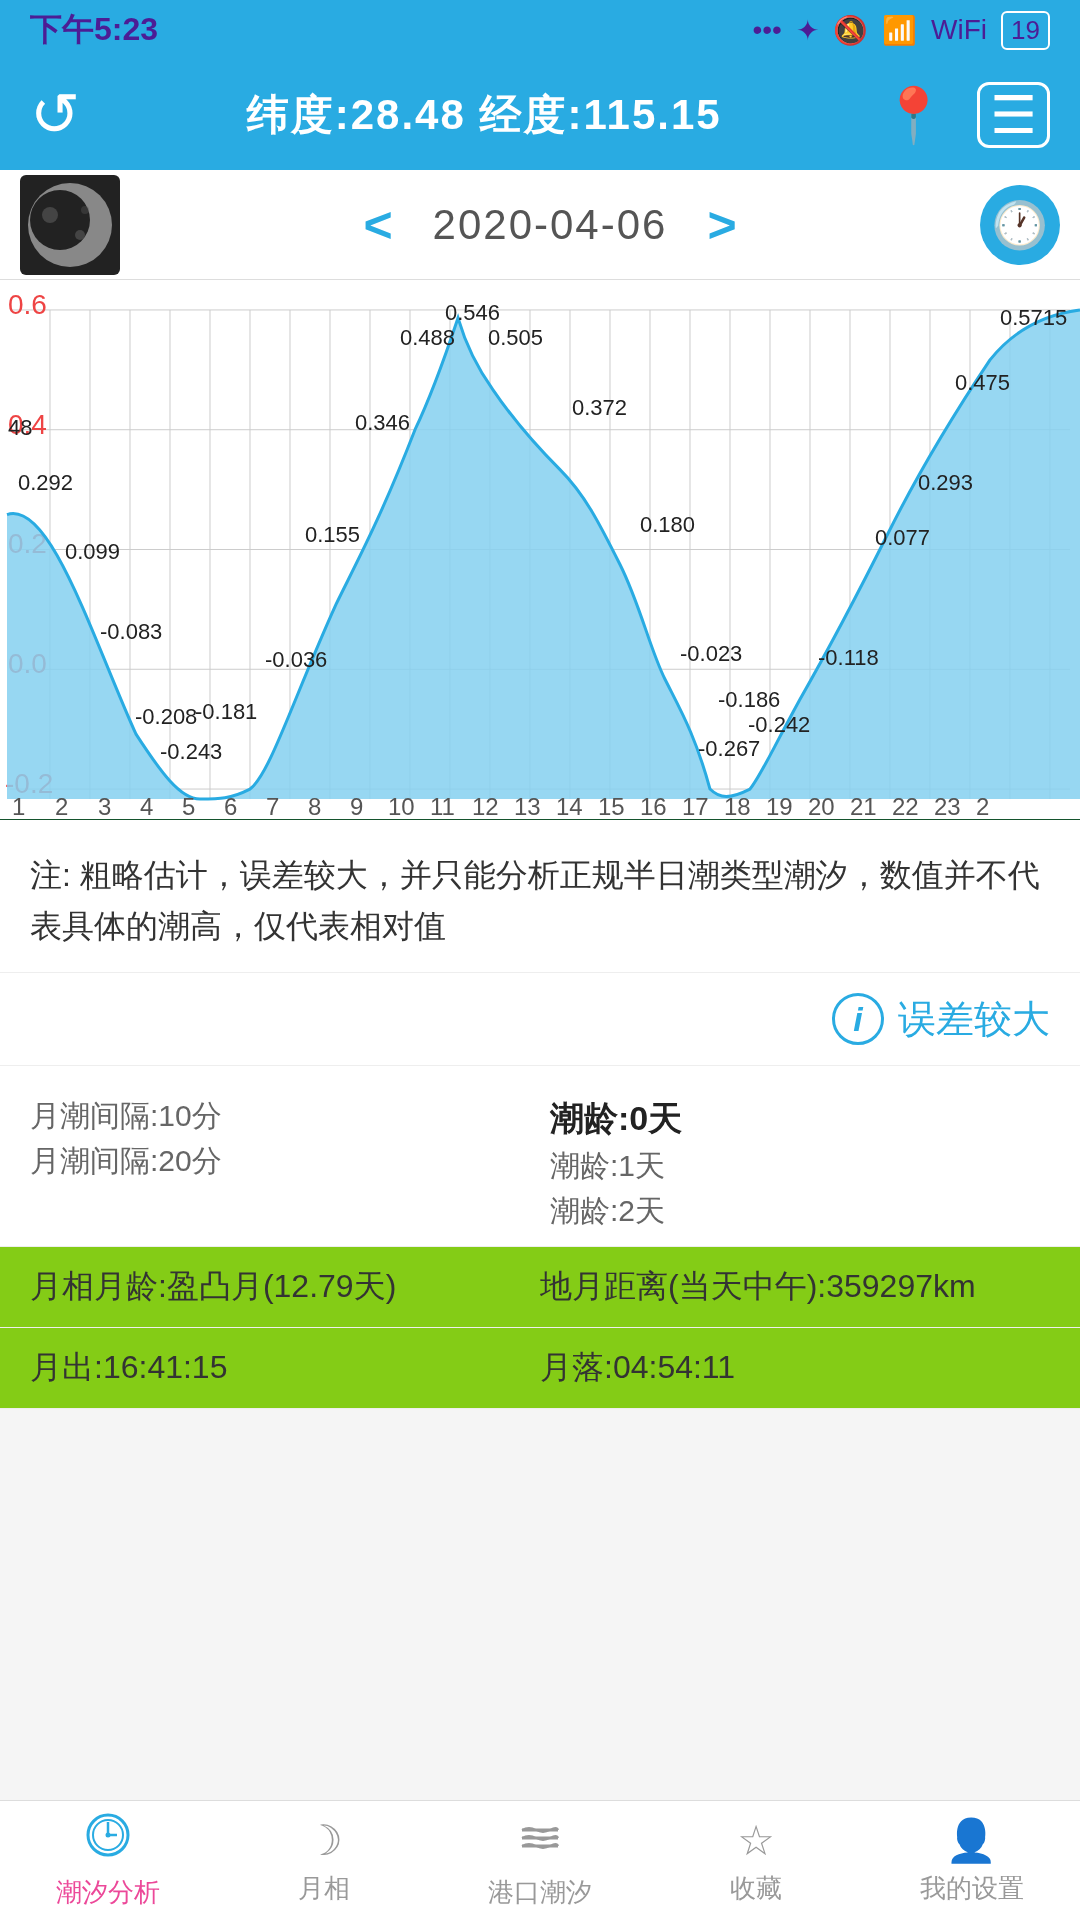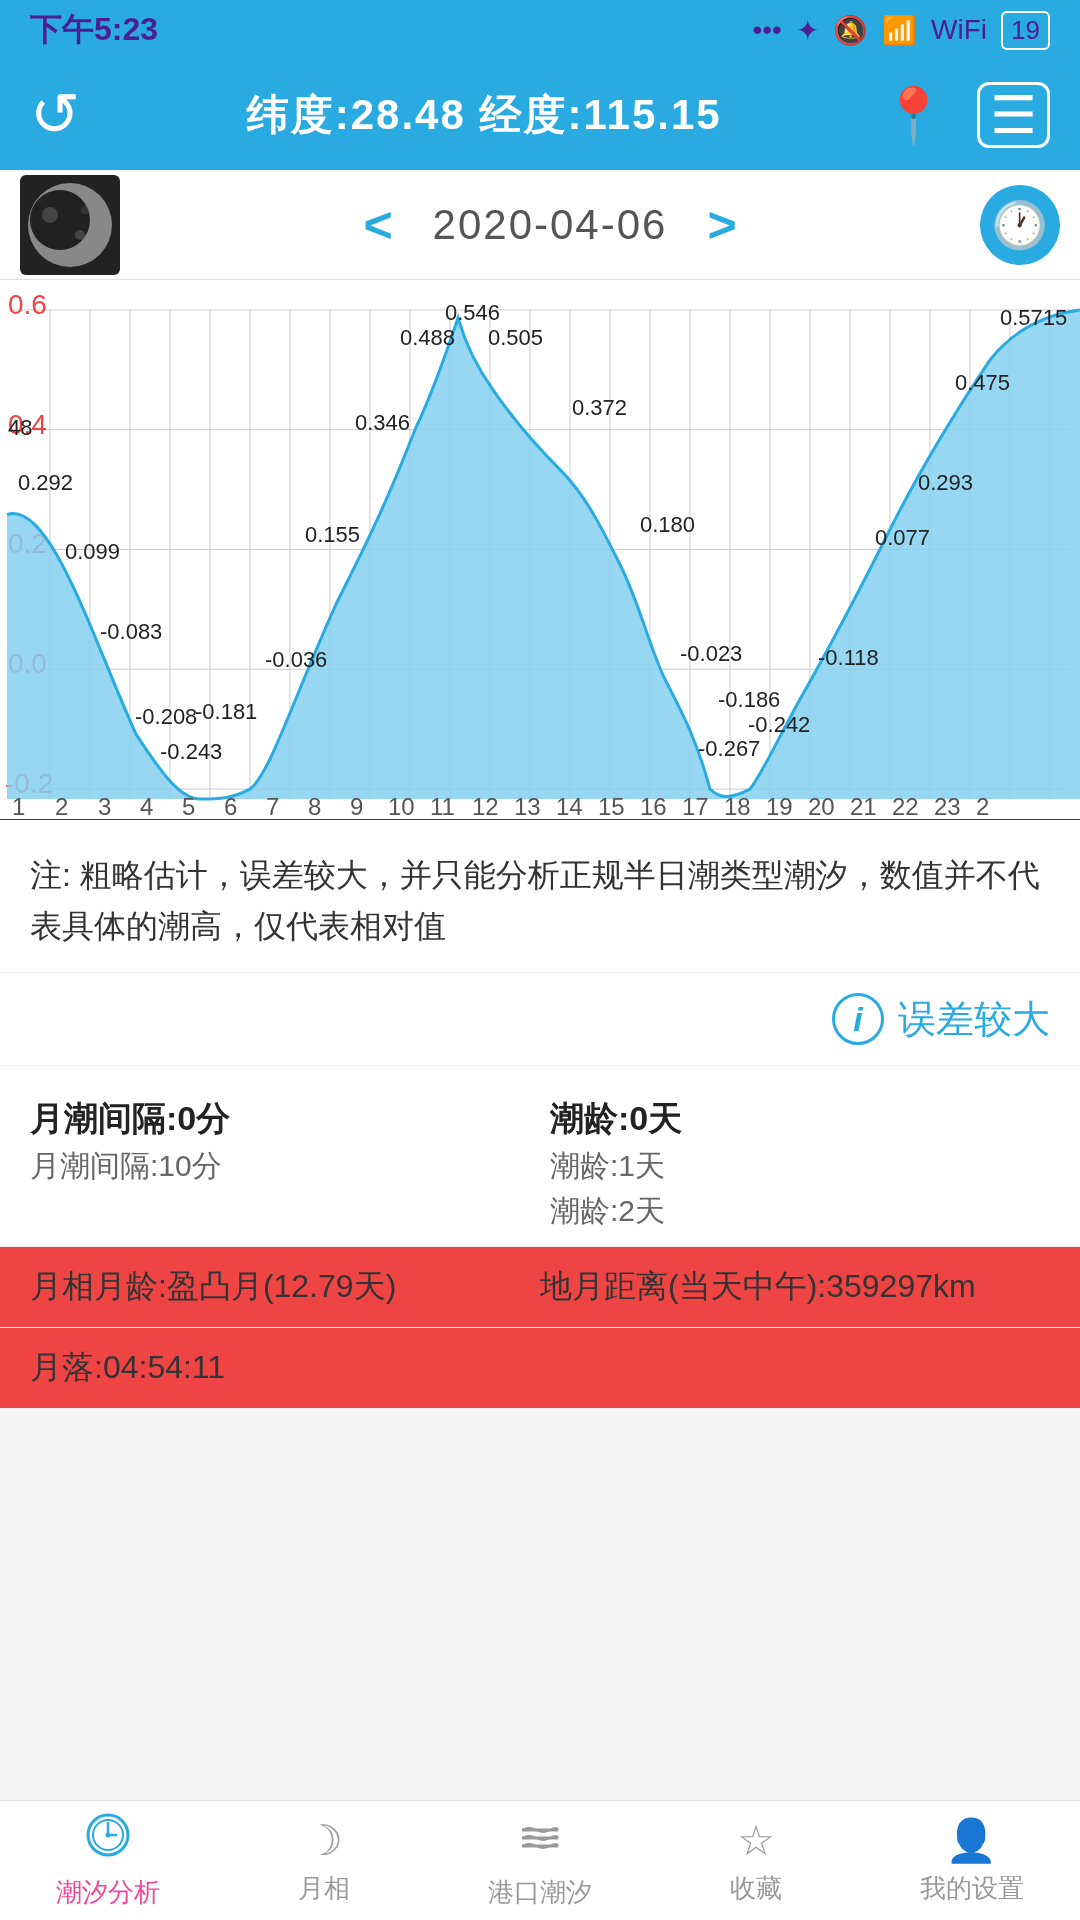--- a/index.html
+++ b/index.html
@@ -180,21 +180,21 @@
       margin-bottom: 4px;
     }
     .data-secondary {
       font-size: 30px;
       color: #666;
       margin-bottom: 4px;
     }
 
     
     .info-row {
-      background: #ef4444;
+      background: #84cc16;
       display: grid;
       grid-template-columns: 1fr 1fr;
       padding: 10px 30px 10px 30px;
       border-bottom: 1px solid #eee;
     }
     .info-item {
       font-size: 32px;
       color: #333;
       padding: 8px 0;
     }
@@ -444,36 +444,37 @@
 
 <div class="interval-section">
   <div class="info-circle">
     <span>i</span>
   </div>
   <span class="interval-label">误差较大</span>
 </div>
 
 <div class="data-grid">
   <div class="data-cell">
-    <div class="data-primary">月潮间隔:0分</div>
     <div class="data-secondary">月潮间隔:10分</div>
+    <div class="data-secondary">月潮间隔:20分</div>
   </div>
   <div class="data-cell">
     <div class="data-primary">潮龄:0天</div>
     <div class="data-secondary">潮龄:1天</div>
     <div class="data-secondary">潮龄:2天</div>
   </div>
 </div>
 
 <div class="info-row">
   <div class="info-item">月相月龄:盈凸月(12.79天)</div>
   <div class="info-item">地月距离(当天中午):359297km</div>
 </div>
 
 <div class="info-row">
+  <div class="info-item">月出:16:41:15</div>
   <div class="info-item">月落:04:54:11</div>
 </div>
 
 <div class="nav-spacer"></div>
 
 <div class="bottom-nav">
 
   <div class="nav-item">
     <span class="nav-icon active">
       

